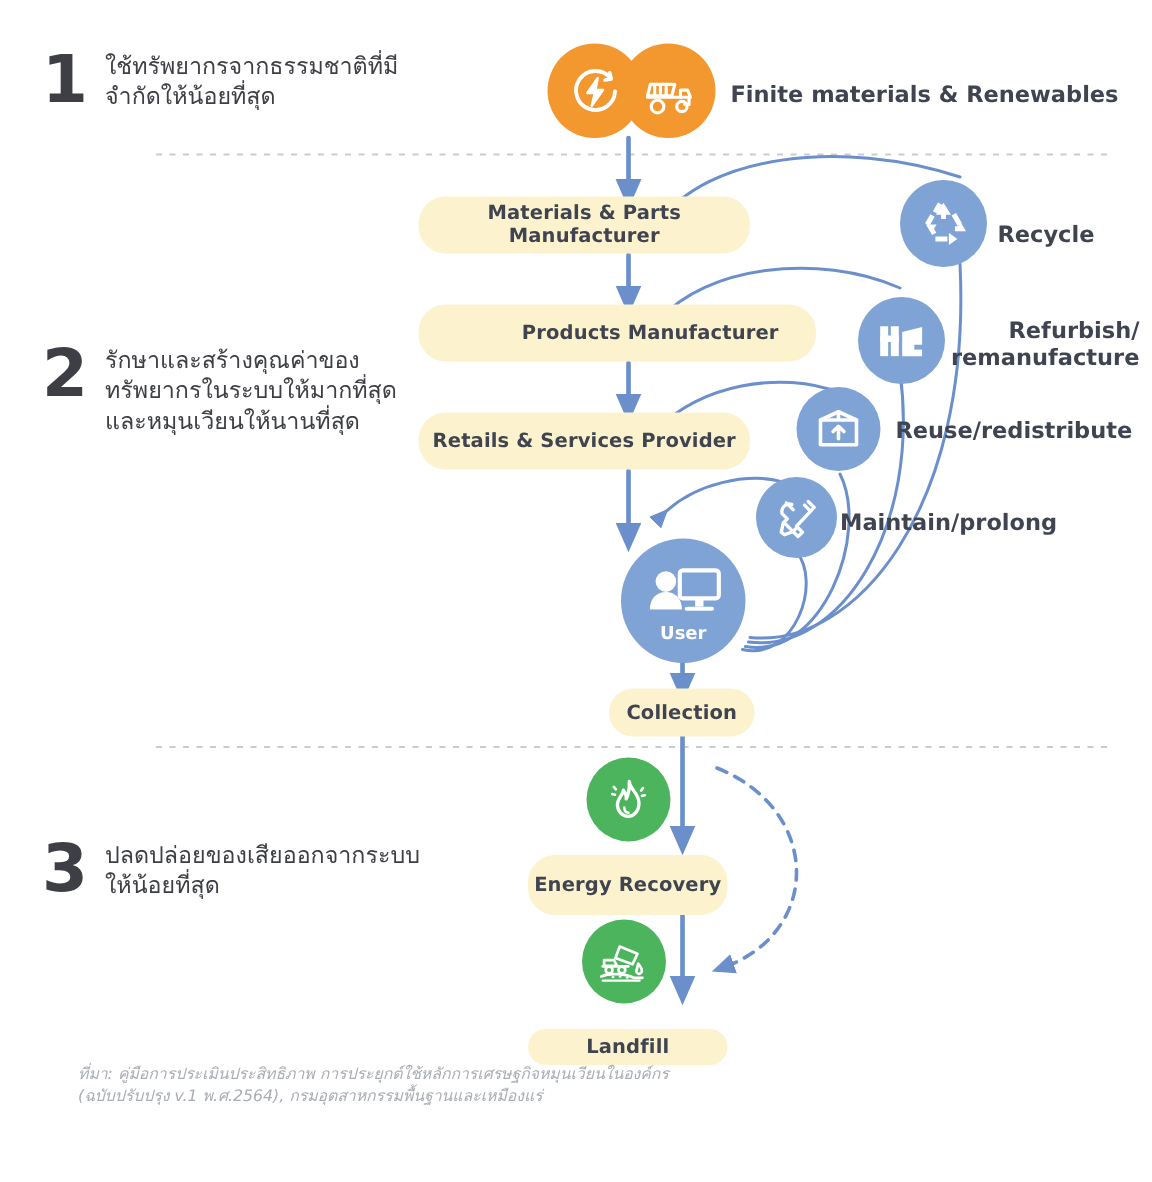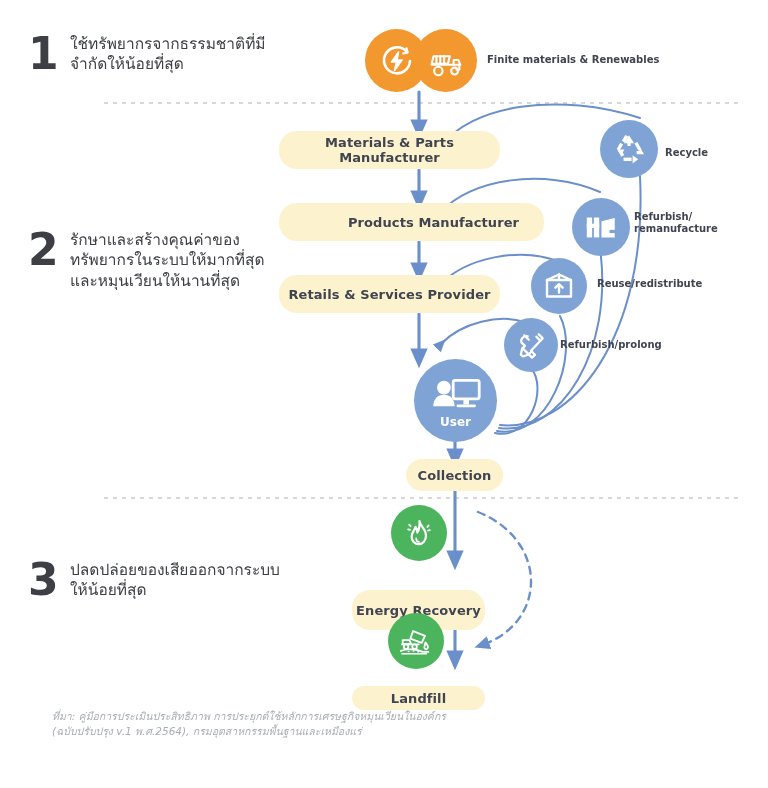--- a/index.html
+++ b/index.html
@@ -37,21 +37,21 @@
   .circ{
     position:absolute;border-radius:50%;
     display:flex;align-items:center;justify-content:center;
   }
   .circ.orange{background:#F2982F;}
   .circ.blue{background:#7FA3D4;}
   .circ.green{background:#4CB45C;}
   .circ svg{display:block;}
 
   .clabel{
-    position:absolute;font-size:10px;font-weight:700;color:#3f4450;
+    position:absolute;font-size:15px;font-weight:700;color:#3f4450;
     line-height:1.22;white-space:pre-line;
   }
   .ulabel{
     position:absolute;font-size:12px;font-weight:700;color:#ffffff;
     width:100%;text-align:center;
   }
 
   
   #footer{
     position:absolute;left:52px;top:709px;width:600px;
@@ -172,52 +172,52 @@
 
   <div class="circ blue" style="left:572px;top:198px;width:58px;height:58px;">
     <svg width="36" height="34" viewBox="0 0 38 34" fill="#fff">
       <rect x="4" y="7" width="5.6" height="21"></rect>
       <rect x="11.5" y="7" width="5.6" height="21"></rect>
       <path d="M4 13.5 L17.1 13.5 L17.1 18 L4 18 Z"></path>
       <path d="M19.5 11 L33.5 7.5 L33.5 28 L19.5 28 Z"></path>
       <rect x="28" y="20" width="7" height="3.4" fill="#7FA3D4"></rect>
     </svg>
   </div>
-  <div class="clabel" style="left:634px;top:211px;">Refurbish/
+  <div class="clabel" style="left:634px;top:211px;text-align:right;">Refurbish/
 remanufacture</div>
 
   <div class="circ blue" style="left:531px;top:258px;width:56px;height:56px;">
     <svg width="34" height="34" viewBox="0 0 34 34" fill="none" stroke="#fff" stroke-width="2.4" stroke-linejoin="round" stroke-linecap="round">
       <path d="M5 11 L17 5.5 L29 11 L29 27.5 L5 27.5 Z"></path>
       <path d="M5 11 L29 11 M17 5.5 L17 11"></path>
       <path d="M17 23.5 L17 15.5 M13.4 18.7 L17 15.2 L20.6 18.7"></path>
     </svg>
   </div>
   <div class="clabel" style="left:597px;top:278px;">Reuse/redistribute</div>
 
   <div class="circ blue" style="left:504px;top:318px;width:54px;height:54px;">
     <svg width="33" height="33" viewBox="0 0 34 34" fill="none" stroke="#fff" stroke-width="2.3" stroke-linejoin="round" stroke-linecap="round">
       <path d="M13.2 7.5 A5.2 5.2 0 0 0 6.6 13.8 L10.2 17.4 L7.4 20.2 L6 26.5 L8.2 28.3 L14 26.2 L17 23.2"></path>
       <path d="M9.5 6.4 L14.2 11.1"></path>
       <path d="M24.5 5.5 L28.6 9.6 L16.5 22.5 L20.6 26.6 L17.5 29.5 L8 20"></path>
       <path d="M22 8 L26 12"></path>
     </svg>
   </div>
-  <div class="clabel" style="left:560px;top:339px;">Refurbish/prolong</div>
+  <div class="clabel" style="left:560px;top:339px;">Maintain/prolong</div>
 
   <div class="circ green" style="left:391px;top:505px;width:56px;height:56px;">
     <svg width="34" height="34" viewBox="0 0 34 34" fill="none" stroke="#fff" stroke-width="2.2" stroke-linejoin="round" stroke-linecap="round">
       <path d="M17.5 5 C18 10.5 24 12.5 24 19.5 C24 24.6 20.8 28.2 16.8 28.2
                C12.8 28.2 9.6 24.8 9.6 20.4 C9.6 16.2 13 14.4 13.6 10.8
                C15 12.8 15.8 14.6 15.4 16.6 C16.8 14 17.8 9.8 17.5 5 Z"></path>
       <path d="M14.2 22.4 C14.2 24.6 15.4 25.8 17 25.8" stroke-width="1.7"></path>
       <path d="M7.2 8.6 L8.6 10.2 M6.2 13.4 L8 13.8 M26.6 9.4 L25.4 11 M27.8 14.2 L26 14.6" stroke-width="1.8"></path>
     </svg>
   </div>
-  <div class="ybox" style="left:352px;top:570px;width:133px;height:40px;margin-top:20px;">Energy Recovery</div>
+  <div class="ybox" style="left:352px;top:570px;width:133px;height:40px;">Energy Recovery</div>
 
   <div class="circ green" style="left:388px;top:613px;width:56px;height:56px;">
     <svg width="36" height="34" viewBox="0 0 38 34" fill="none" stroke="#fff" stroke-width="1.9" stroke-linejoin="round" stroke-linecap="round">
       <path d="M16 6.5 L28.5 11.5 L25 19 L13 14.5 Z"></path>
       <path d="M5 16 L12 16 L14 20 L5 20 Z"></path>
       <path d="M4 20.5 L22 20.5"></path>
       <circle cx="8.5" cy="23" r="2.4"></circle>
       <circle cx="17.5" cy="23" r="2.4"></circle>
       <path d="M3 27.5 C9 25 20 25.5 26 28.5 L32 28.5"></path>
       <path d="M4 30.5 L30 30.5" stroke-width="1.5"></path>

